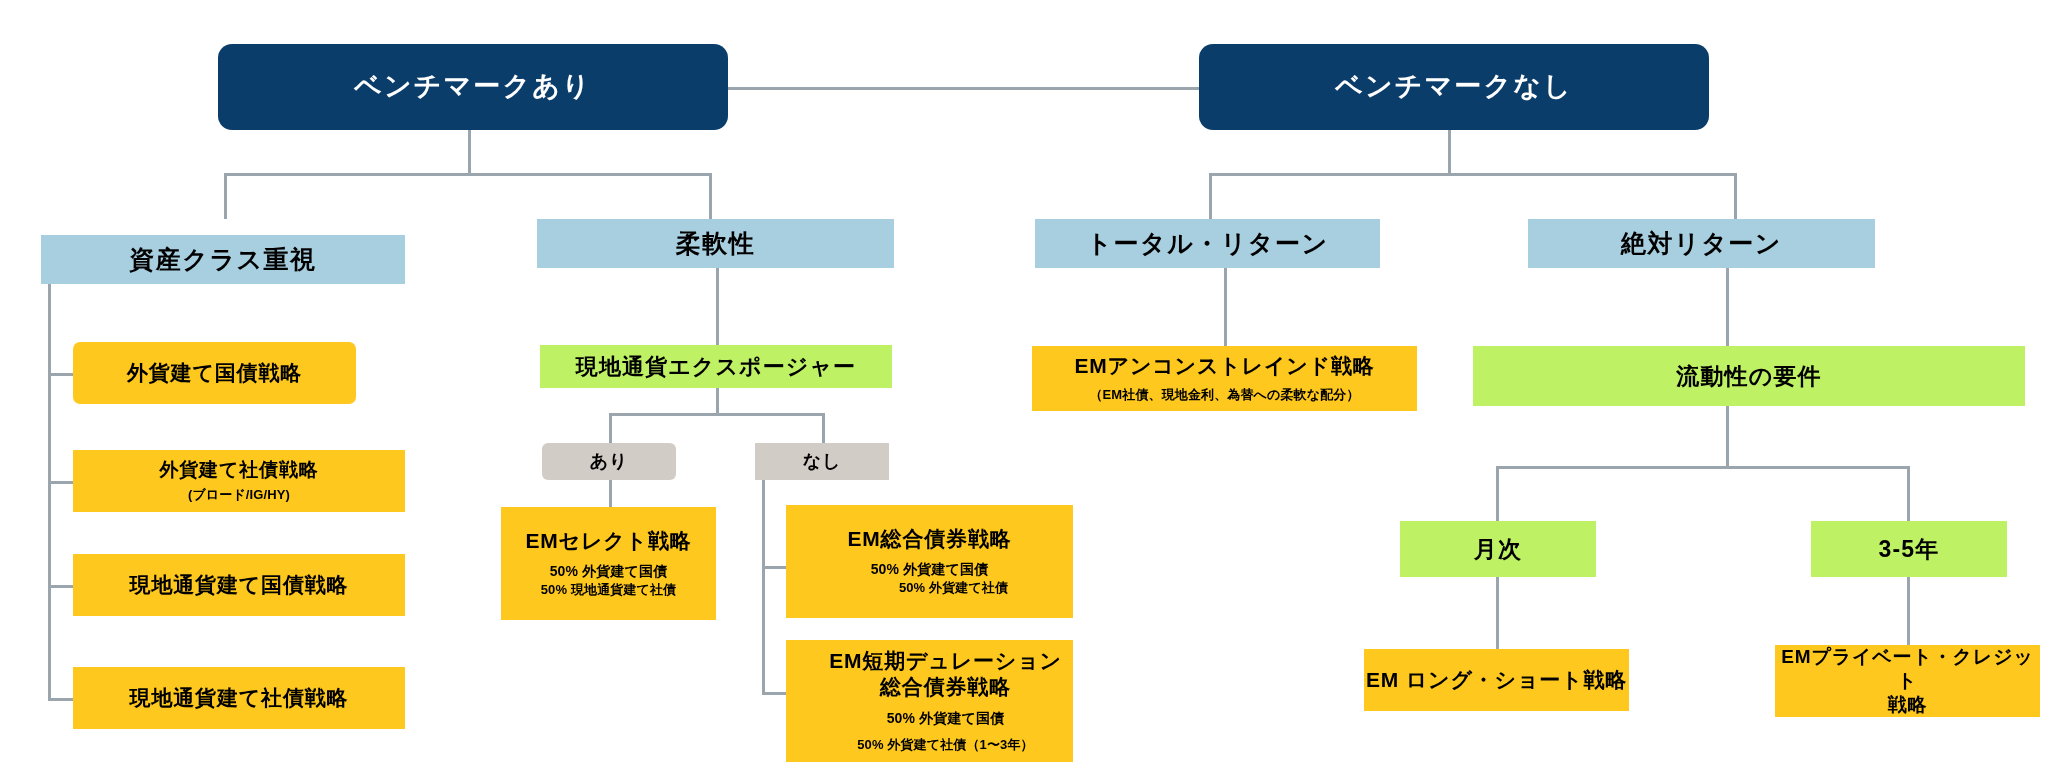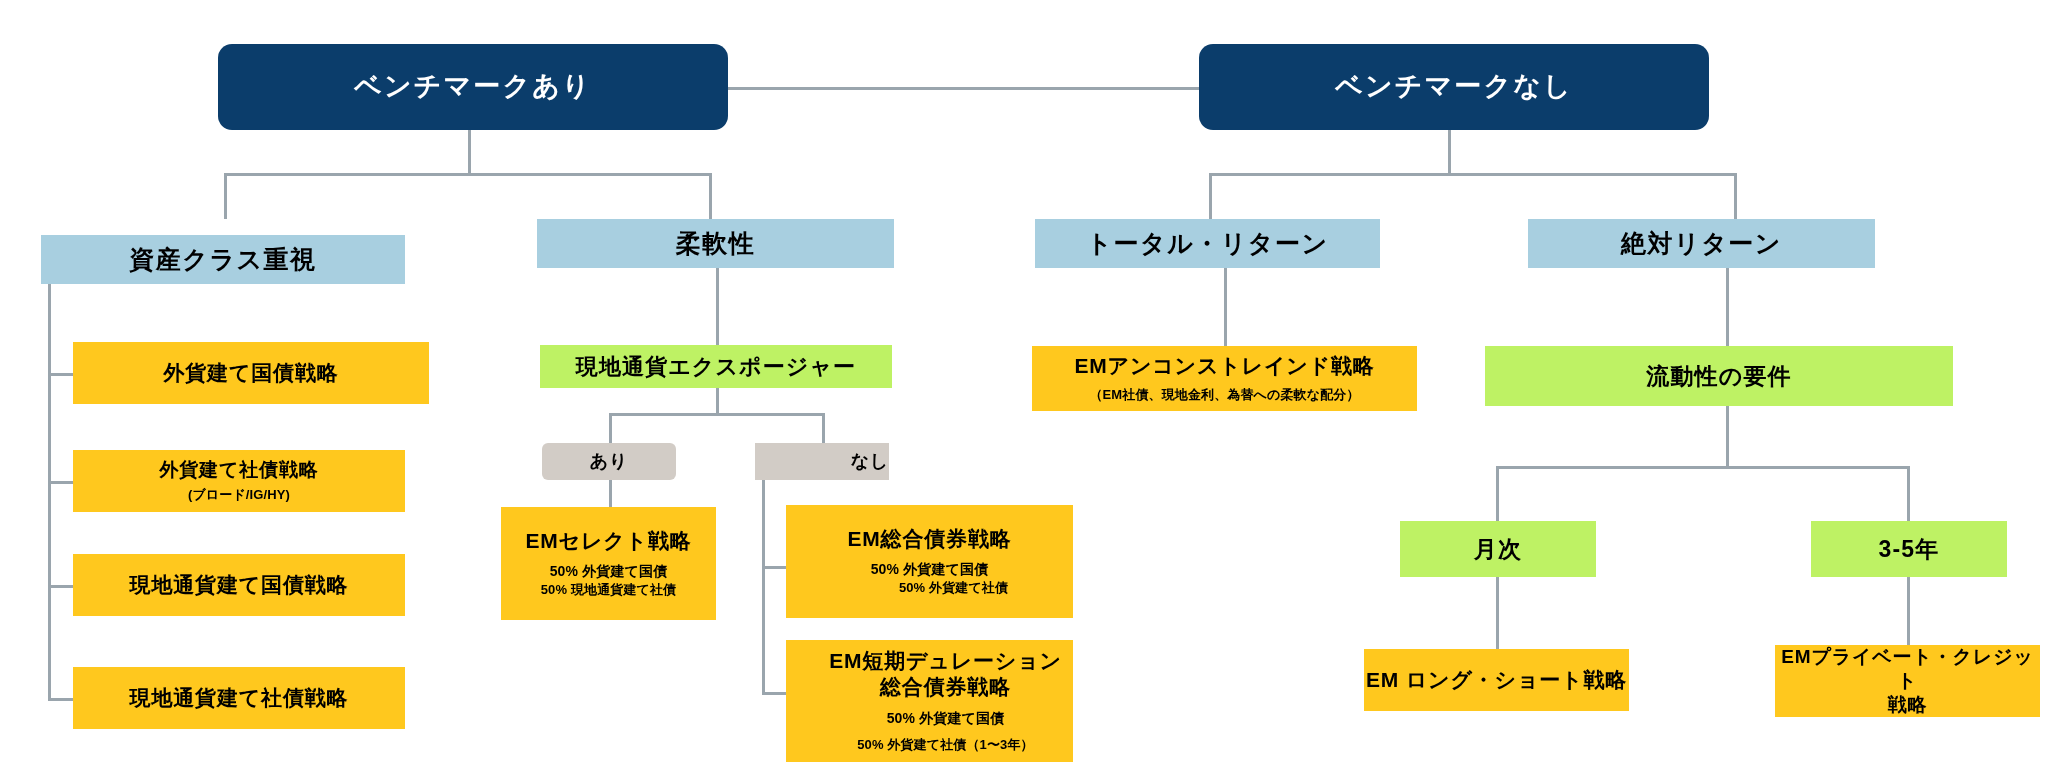--- a/index.html
+++ b/index.html
@@ -106,21 +106,21 @@
   </div>
 
   <div class="box ltblue" style="left:1035px;top:219px;width:345px;height:49px;">
     <span class="ttl">トータル・リターン</span>
   </div>
 
   <div class="box ltblue" style="left:1528px;top:219px;width:347px;height:49px;">
     <span class="ttl">絶対リターン</span>
   </div>
 
-  <div class="box yellow" style="left:73px;top:342px;width:356px;height:62px;">
+  <div class="box yellow" style="left:73px;top:342px;width:283px;height:62px;border-radius:7px;">
     <span class="ttl">外貨建て国債戦略</span>
   </div>
 
   <div class="box yellow" style="left:73px;top:450px;width:332px;height:62px;">
     <span class="ttl" style="font-size:19px;">外貨建て社債戦略</span>
     <span class="sub2">(ブロード/IG/HY)</span>
   </div>
 
   <div class="box yellow" style="left:73px;top:554px;width:332px;height:62px;">
     <span class="ttl">現地通貨建て国債戦略</span>
@@ -131,21 +131,21 @@
   </div>
 
   <div class="box gray" style="left:540px;top:345px;width:352px;height:43px;font-size:22px;">
     <span class="ttl">現地通貨エクスポージャー</span>
   </div>
 
   <div class="box gray-sm" style="left:542px;top:443px;width:134px;height:37px;border-radius:6px;">
     <span class="ttl">あり</span>
   </div>
 
-  <div class="box gray-sm" style="left:755px;top:443px;width:134px;height:37px;align-items:flex-end;">
+  <div class="box gray-sm" style="left:755px;top:443px;width:134px;height:37px;">
     <span class="ttl">なし</span>
   </div>
 
   <div class="box yellow" style="left:501px;top:507px;width:215px;height:113px;">
     <span class="ttl">EMセレクト戦略</span>
     <span class="sub">50%  外貨建て国債</span>
     <span class="sub2" style="margin-top:0;">50%  現地通貨建て社債</span>
   </div>
 
   <div class="box yellow" style="left:786px;top:505px;width:287px;height:113px;">
@@ -159,21 +159,21 @@
     <span class="ttl">総合債券戦略</span>
     <span class="sub">50%  外貨建て国債</span>
     <span class="sub2" style="margin-top:8px;">50%  外貨建て社債（1〜3年）</span>
   </div>
 
   <div class="box yellow" style="left:1032px;top:346px;width:385px;height:65px;">
     <span class="ttl">EMアンコンストレインド戦略</span>
     <span class="sub2" style="margin-top:7px;">（EM社債、現地金利、為替への柔軟な配分）</span>
   </div>
 
-  <div class="box gray" style="left:1473px;top:346px;width:468px;height:60px;margin-left:12px;">
+  <div class="box gray" style="left:1473px;top:346px;width:552px;height:60px;">
     <span class="ttl">流動性の要件</span>
   </div>
 
   <div class="box gray" style="left:1400px;top:521px;width:196px;height:56px;">
     <span class="ttl">月次</span>
   </div>
 
   <div class="box gray" style="left:1811px;top:521px;width:196px;height:56px;">
     <span class="ttl">3-5年</span>
   </div>

